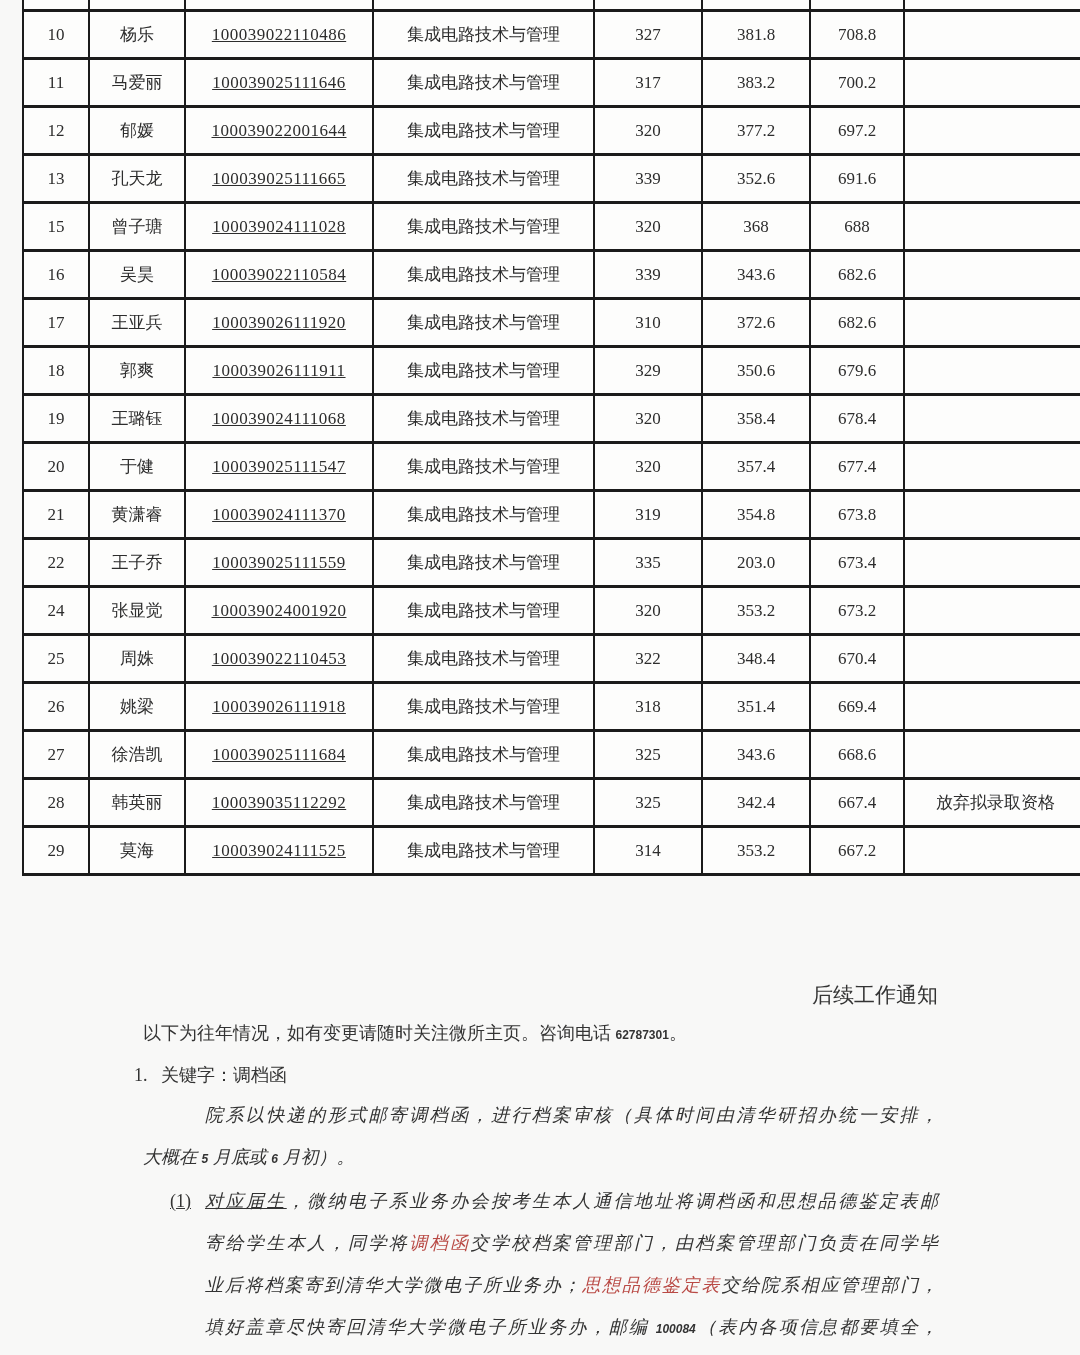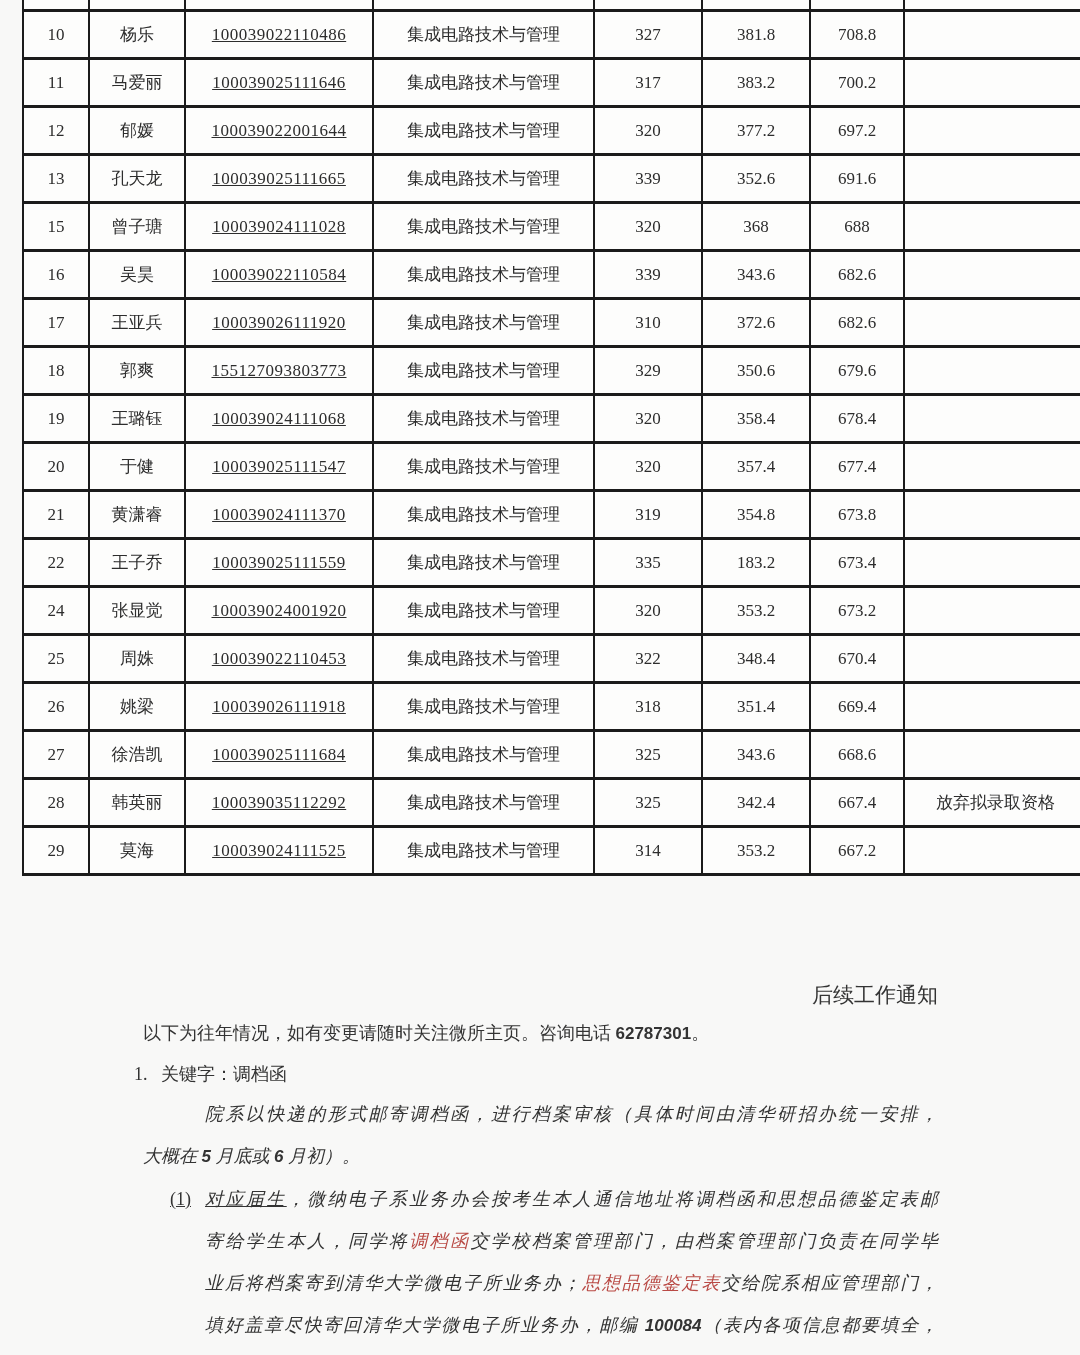--- a/index.html
+++ b/index.html
@@ -99,21 +99,21 @@
     position:absolute;
     left:27px;top:0;
     line-height:42px;
     text-decoration:underline;
   }
   span.red{color:var(--accent-red);}
   span.u{text-decoration:underline;}
   span.num{
     font-family:"Liberation Sans","DejaVu Sans",sans-serif;
     font-weight:600;
-    font-size:17px;
+    font-size:12px;
   }
 </style>
 </head>
 <body>
 
 <table class="results-table">
   <colgroup>
     <col style="width:66px">
       <col style="width:96px">
       <col style="width:188px">
@@ -200,21 +200,21 @@
         <td class="c-id">100039026111920</td>
         <td class="c-major">集成电路技术与管理</td>
         <td class="c-score1">310</td>
         <td class="c-score2">372.6</td>
         <td class="c-total">682.6</td>
         <td class="c-remark"></td>
       </tr>
       <tr>
         <td class="c-no">18</td>
         <td class="c-name">郭爽</td>
-        <td class="c-id">155127093803773</td>
+        <td class="c-id">100039026111911</td>
         <td class="c-major">集成电路技术与管理</td>
         <td class="c-score1">329</td>
         <td class="c-score2">350.6</td>
         <td class="c-total">679.6</td>
         <td class="c-remark"></td>
       </tr>
       <tr>
         <td class="c-no">19</td>
         <td class="c-name">王璐钰</td>
         <td class="c-id">100039024111068</td>
@@ -243,21 +243,21 @@
         <td class="c-score2">354.8</td>
         <td class="c-total">673.8</td>
         <td class="c-remark"></td>
       </tr>
       <tr>
         <td class="c-no">22</td>
         <td class="c-name">王子乔</td>
         <td class="c-id">100039025111559</td>
         <td class="c-major">集成电路技术与管理</td>
         <td class="c-score1">335</td>
-        <td class="c-score2">183.2</td>
+        <td class="c-score2">203.0</td>
         <td class="c-total">673.4</td>
         <td class="c-remark"></td>
       </tr>
       <tr>
         <td class="c-no">24</td>
         <td class="c-name">张显觉</td>
         <td class="c-id">100039024001920</td>
         <td class="c-major">集成电路技术与管理</td>
         <td class="c-score1">320</td>
         <td class="c-score2">353.2</td>

